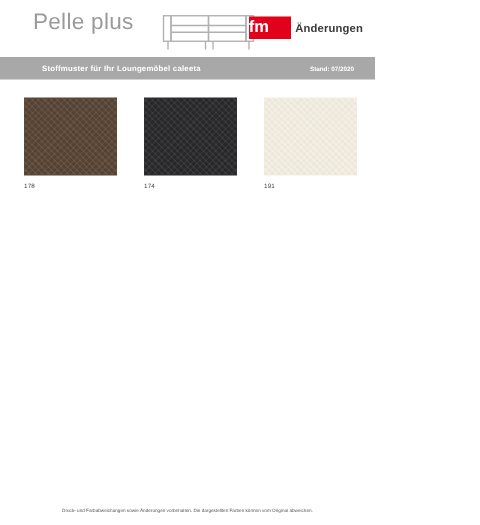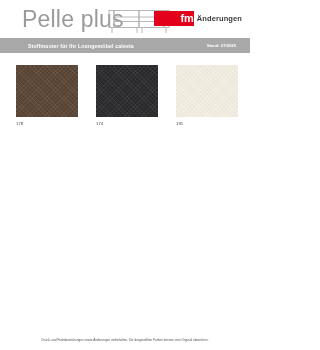--- a/index.html
+++ b/index.html
@@ -20,45 +20,45 @@
   .header{
     position:relative;
     height:38px;
     background:#ffffff;
     display:flex;
     align-items:center;
   }
   .brand-title{
     position:absolute;
     left:22px; top:6px;
-    font-size:23px;
+    font-size:15px;
     font-weight:400;
     color:#9a9a9a;
     letter-spacing:0.2px;
     white-space:nowrap;
   }
   .sofa-icon{
     position:absolute;
     left:108px; top:9px;
   }
   .fm-logo{
     position:absolute;
     right:8px; top:11px;
     display:flex;
     align-items:center;
     gap:3px;
   }
   .fm-mark{
-    width:40px;height:15px;
+    width:28px;height:15px;
     background:#e2001a;
     color:#ffffff;
     font-size:11px;
     font-weight:700;
     line-height:15px;
-    text-align:right;
+    text-align:left;
     font-family:"Liberation Sans", sans-serif;
   }
   .fm-word{
     font-size:7.5px;
     font-weight:700;
     color:#3a3a3a;
     letter-spacing:0.1px;
   }
 
   

